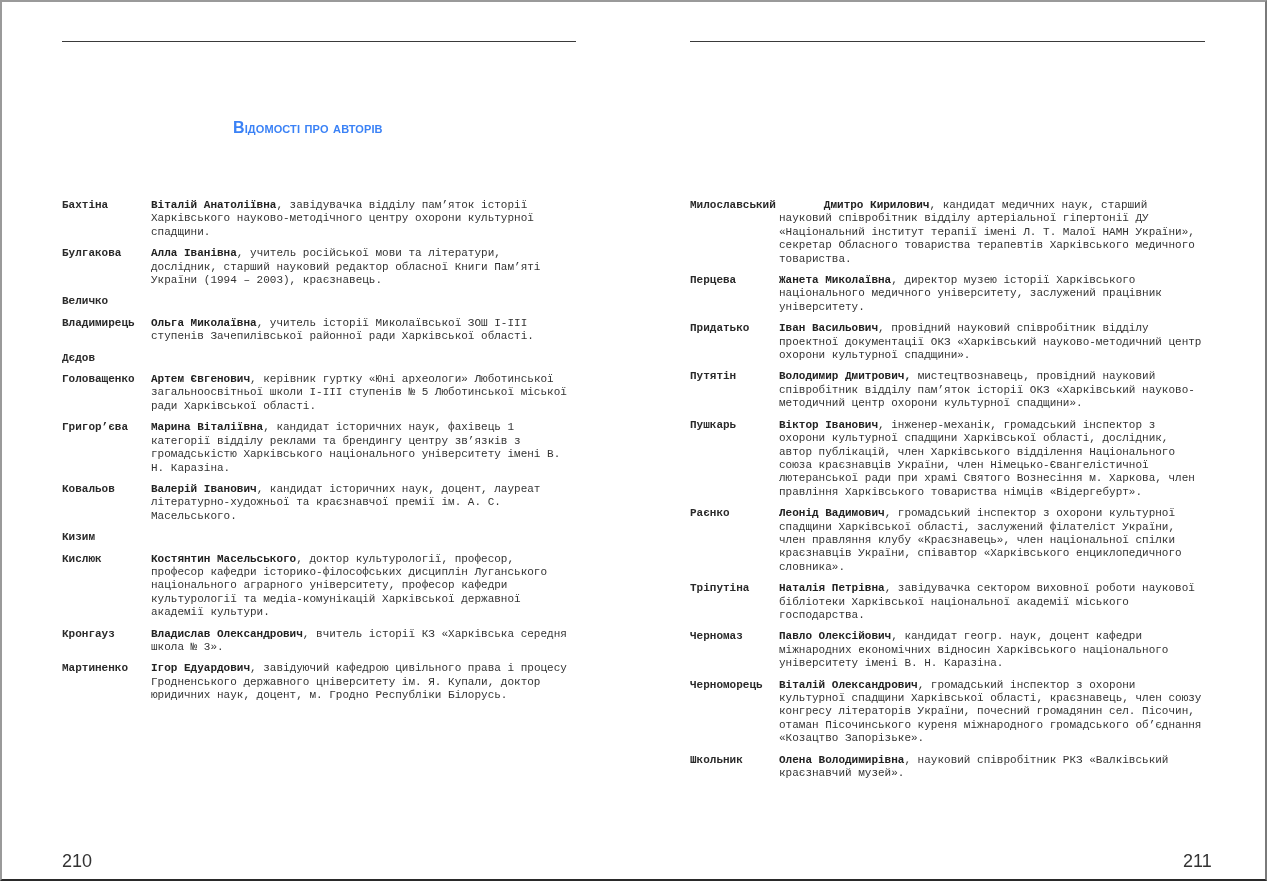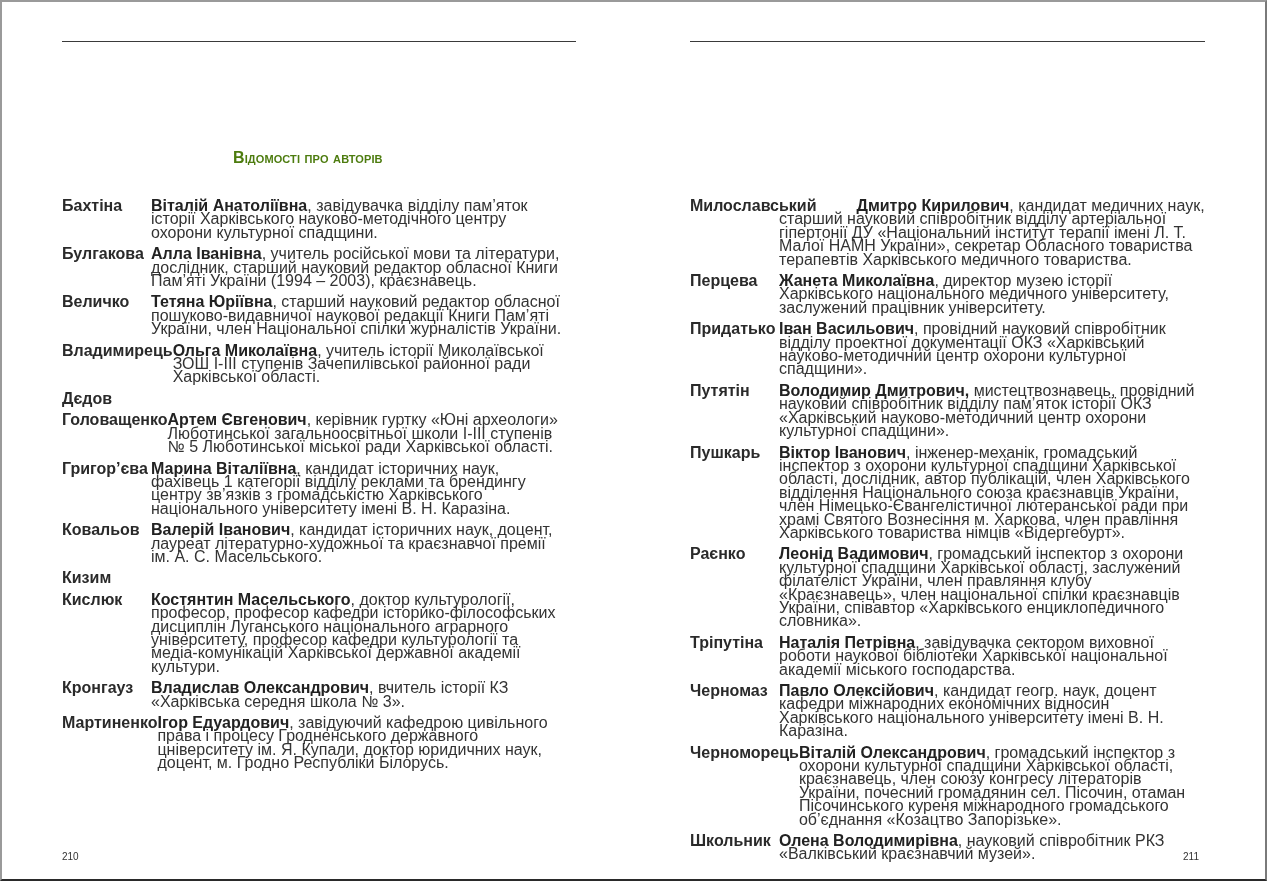--- a/index.html
+++ b/index.html
@@ -7,33 +7,33 @@
          font-family: "Liberation Sans", sans-serif; color: #2a2a2a; }
   .frame { position: absolute; left: 0; top: 0; width: 1267px; height: 881px; box-sizing: border-box;
            border-top: 2px solid #9a9a9a; border-left: 2px solid #9a9a9a;
            border-right: 2px solid #7a7a7a; border-bottom: 2px solid #2a2a2a; }
   .page { position: absolute; top: 0; height: 881px; }
   .page-left { left: 0; width: 633px; }
   .page-right { left: 633px; width: 634px; }
   .top-rule { position: absolute; top: 41px; height: 0; border-top: 1.5px solid #3a3a3a; }
   .page-left .top-rule { left: 62px; width: 514px; }
   .page-right .top-rule { left: 57px; width: 515px; }
-  .title { position: absolute; left: 233px; top: 149px; font-size: 16px; font-weight: bold;
-           font-variant: small-caps; letter-spacing: 0.1px; color: #4d7c0f; white-space: nowrap; }
-  .entries { position: absolute; font-size: 16px; line-height: 13.4px; }
+  .title { position: absolute; left: 233px; top: 119px; font-size: 16px; font-weight: bold;
+           font-variant: small-caps; letter-spacing: 0.1px; color: #3b82f6; white-space: nowrap; }
+  .entries { position: absolute; font-size: 11px; line-height: 13.4px; font-family: Liberation Mono, monospace; }
   .page-left .entries { left: 62px; top: 199px; width: 505px; }
   .page-right .entries { left: 57px; top: 199px; width: 515px; }
   .entry { display: flex; margin-bottom: 8px; }
   .surname { flex: 0 0 89px; font-weight: bold; white-space: nowrap; color: #2a2a2a; }
   .desc { flex: 1; color: #333; }
   .desc b { color: #222; }
   .entry.hanging { display: block; padding-left: 89px; text-indent: -89px; }
   .entry.hanging .surname { display: inline-block; width: auto; margin-right: 40px; text-indent: 0; }
-  .entry.hanging .desc { display: inline; }
-  .page-num { position: absolute; top: 851px; font-size: 10px; color: #333; }
+  .entry.hanging .desc { display: inline; margin-left: 8px; }
+  .page-num { position: absolute; top: 851px; font-size: 18px; color: #333; }
   .page-left .page-num { left: 62px; }
   .page-right .page-num { left: 550px; }
 </style>
 </head>
 <body>
 
 <div class="frame"></div>
 
 <div class="page page-left">
   <div class="top-rule"></div>
@@ -42,21 +42,20 @@
     <div class="entry">
       <span class="surname">Бахтіна</span>
       <span class="desc"><b>Віталій Анатоліївна</b><span>, завідувачка відділу пам’яток історії Харківського науково-методічного центру охорони культурної спадщини.</span></span>
     </div>
     <div class="entry">
       <span class="surname">Булгакова</span>
       <span class="desc"><b>Алла Іванівна</b><span>, учитель російської мови та літератури, дослідник, старший науковий редактор обласної Книги Пам’яті України (1994 – 2003), краєзнавець.</span></span>
     </div>
     <div class="entry">
       <span class="surname">Величко</span>
-      <span class="desc"><b>Тетяна Юріївна</b><span>, старший науковий редактор обласної пошуково-видавничої наукової редакції Книги Пам’яті України, член Національної спілки журналістів України.</span></span>
     </div>
     <div class="entry">
       <span class="surname">Владимирець</span>
       <span class="desc"><b>Ольга Миколаївна</b><span>, учитель історії Миколаївської ЗОШ І-ІІІ ступенів Зачепилівської районної ради Харківської області.</span></span>
     </div>
     <div class="entry">
       <span class="surname">Дєдов</span>
     </div>
     <div class="entry">
       <span class="surname">Головащенко</span>

